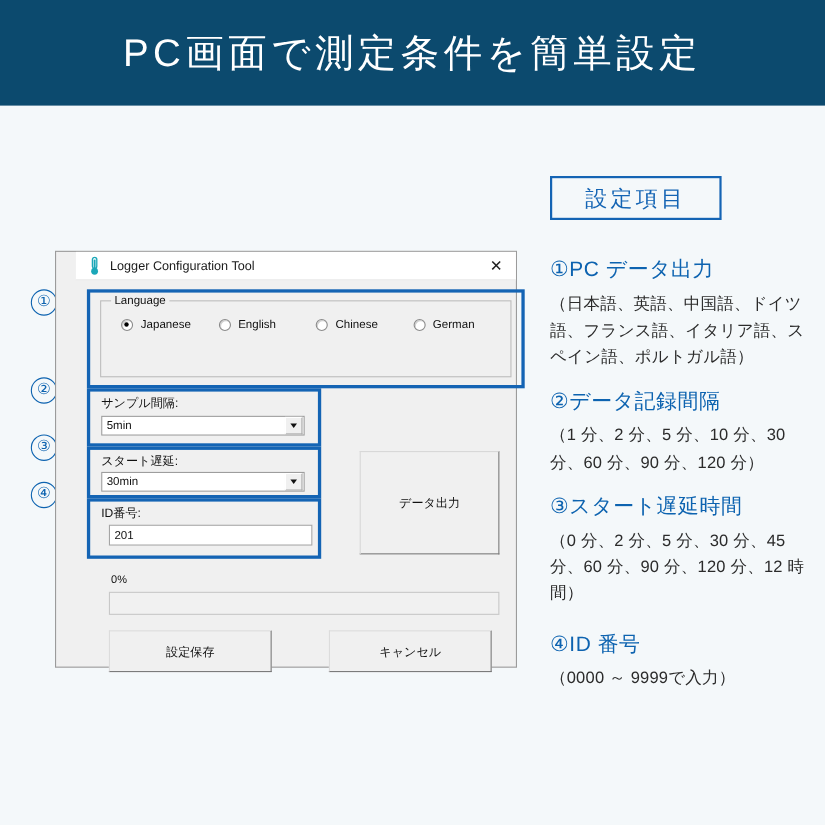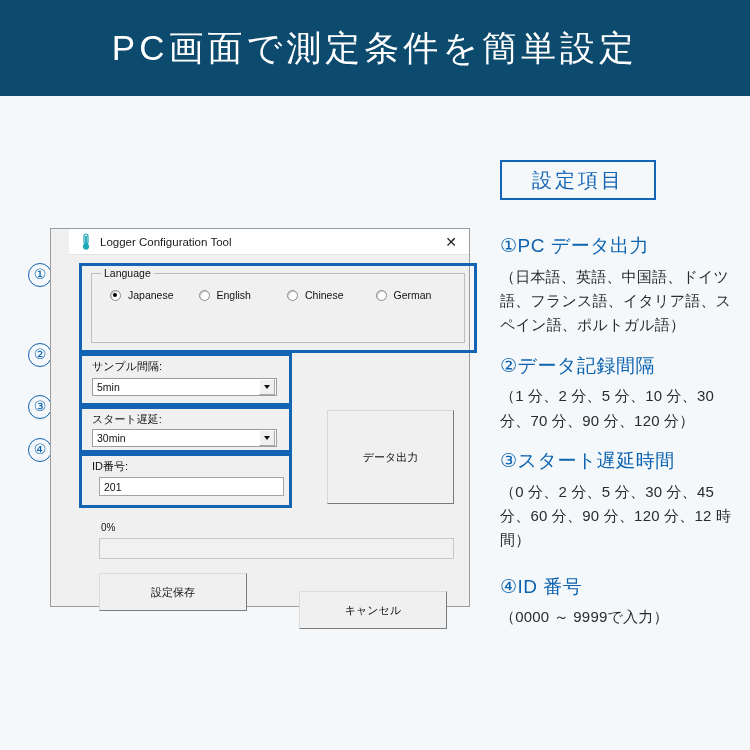--- a/index.html
+++ b/index.html
@@ -268,21 +268,21 @@
     border-bottom-color: #7b7b7b;
     box-sizing: border-box;
     display: flex;
     align-items: center;
     justify-content: center;
     font-size: 11px;
     color: #111;
     cursor: pointer;
   }
   #btn-save   { left: 30px;  top: 318px; }
-  #btn-cancel { left: 230px; top: 336px; }
+  #btn-cancel { left: 230px; top: 318px; }
 
   
   #side-panel {
     position: absolute;
     left: 500px;
     top: 160px;
     width: 238px;
   }
   #side-heading-box {
     width: 156px;
@@ -400,21 +400,21 @@
     <span id="side-heading-text">設定項目</span>
   </div>
 
   <div class="side-item">
     <div class="side-item-title">①PC データ出力</div>
     <div class="side-item-desc">（日本語、英語、中国語、ドイツ語、フランス語、イタリア語、スペイン語、ポルトガル語）</div>
   </div>
 
   <div class="side-item">
     <div class="side-item-title">②データ記録間隔</div>
-    <div class="side-item-desc">（1 分、2 分、5 分、10 分、30 分、70 分、90 分、120 分）</div>
+    <div class="side-item-desc">（1 分、2 分、5 分、10 分、30 分、60 分、90 分、120 分）</div>
   </div>
 
   <div class="side-item">
     <div class="side-item-title">③スタート遅延時間</div>
     <div class="side-item-desc">（0 分、2 分、5 分、30 分、45 分、60 分、90 分、120 分、12 時間）</div>
   </div>
 
   <div class="side-item" id="side-item-4">
     <div class="side-item-title">④ID 番号</div>
     <div class="side-item-desc">（0000 ～ 9999で入力）</div>

